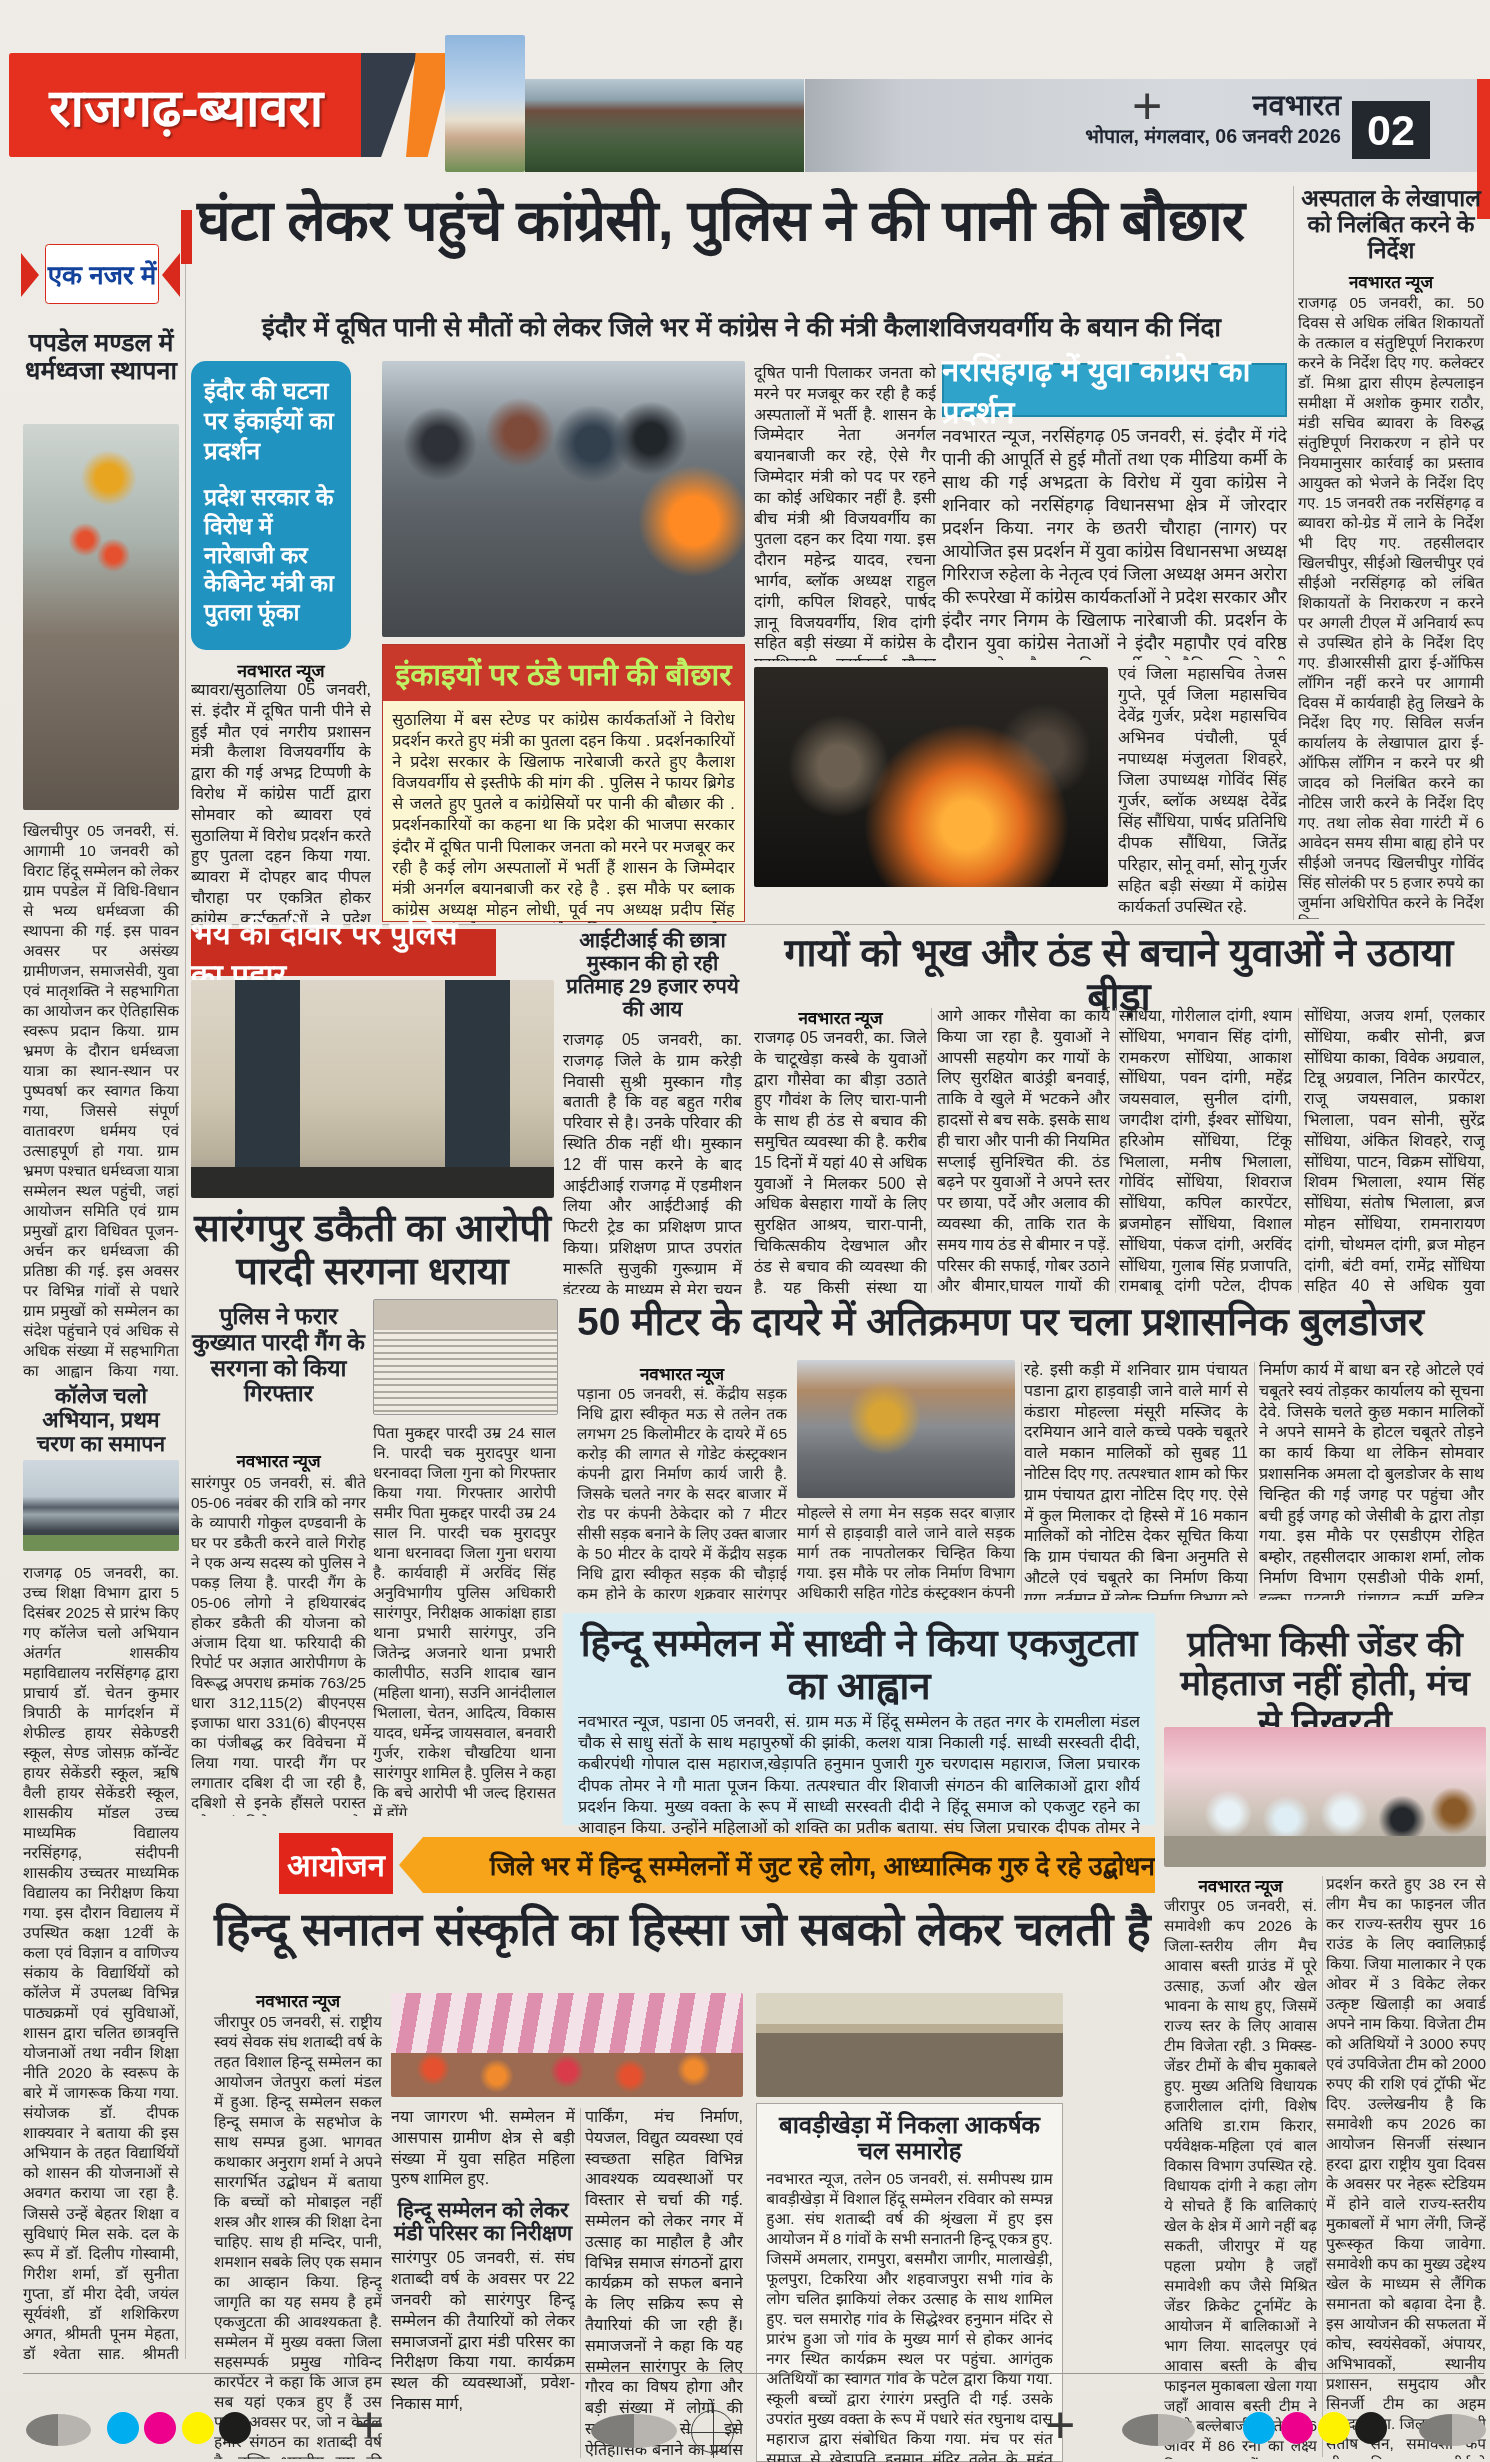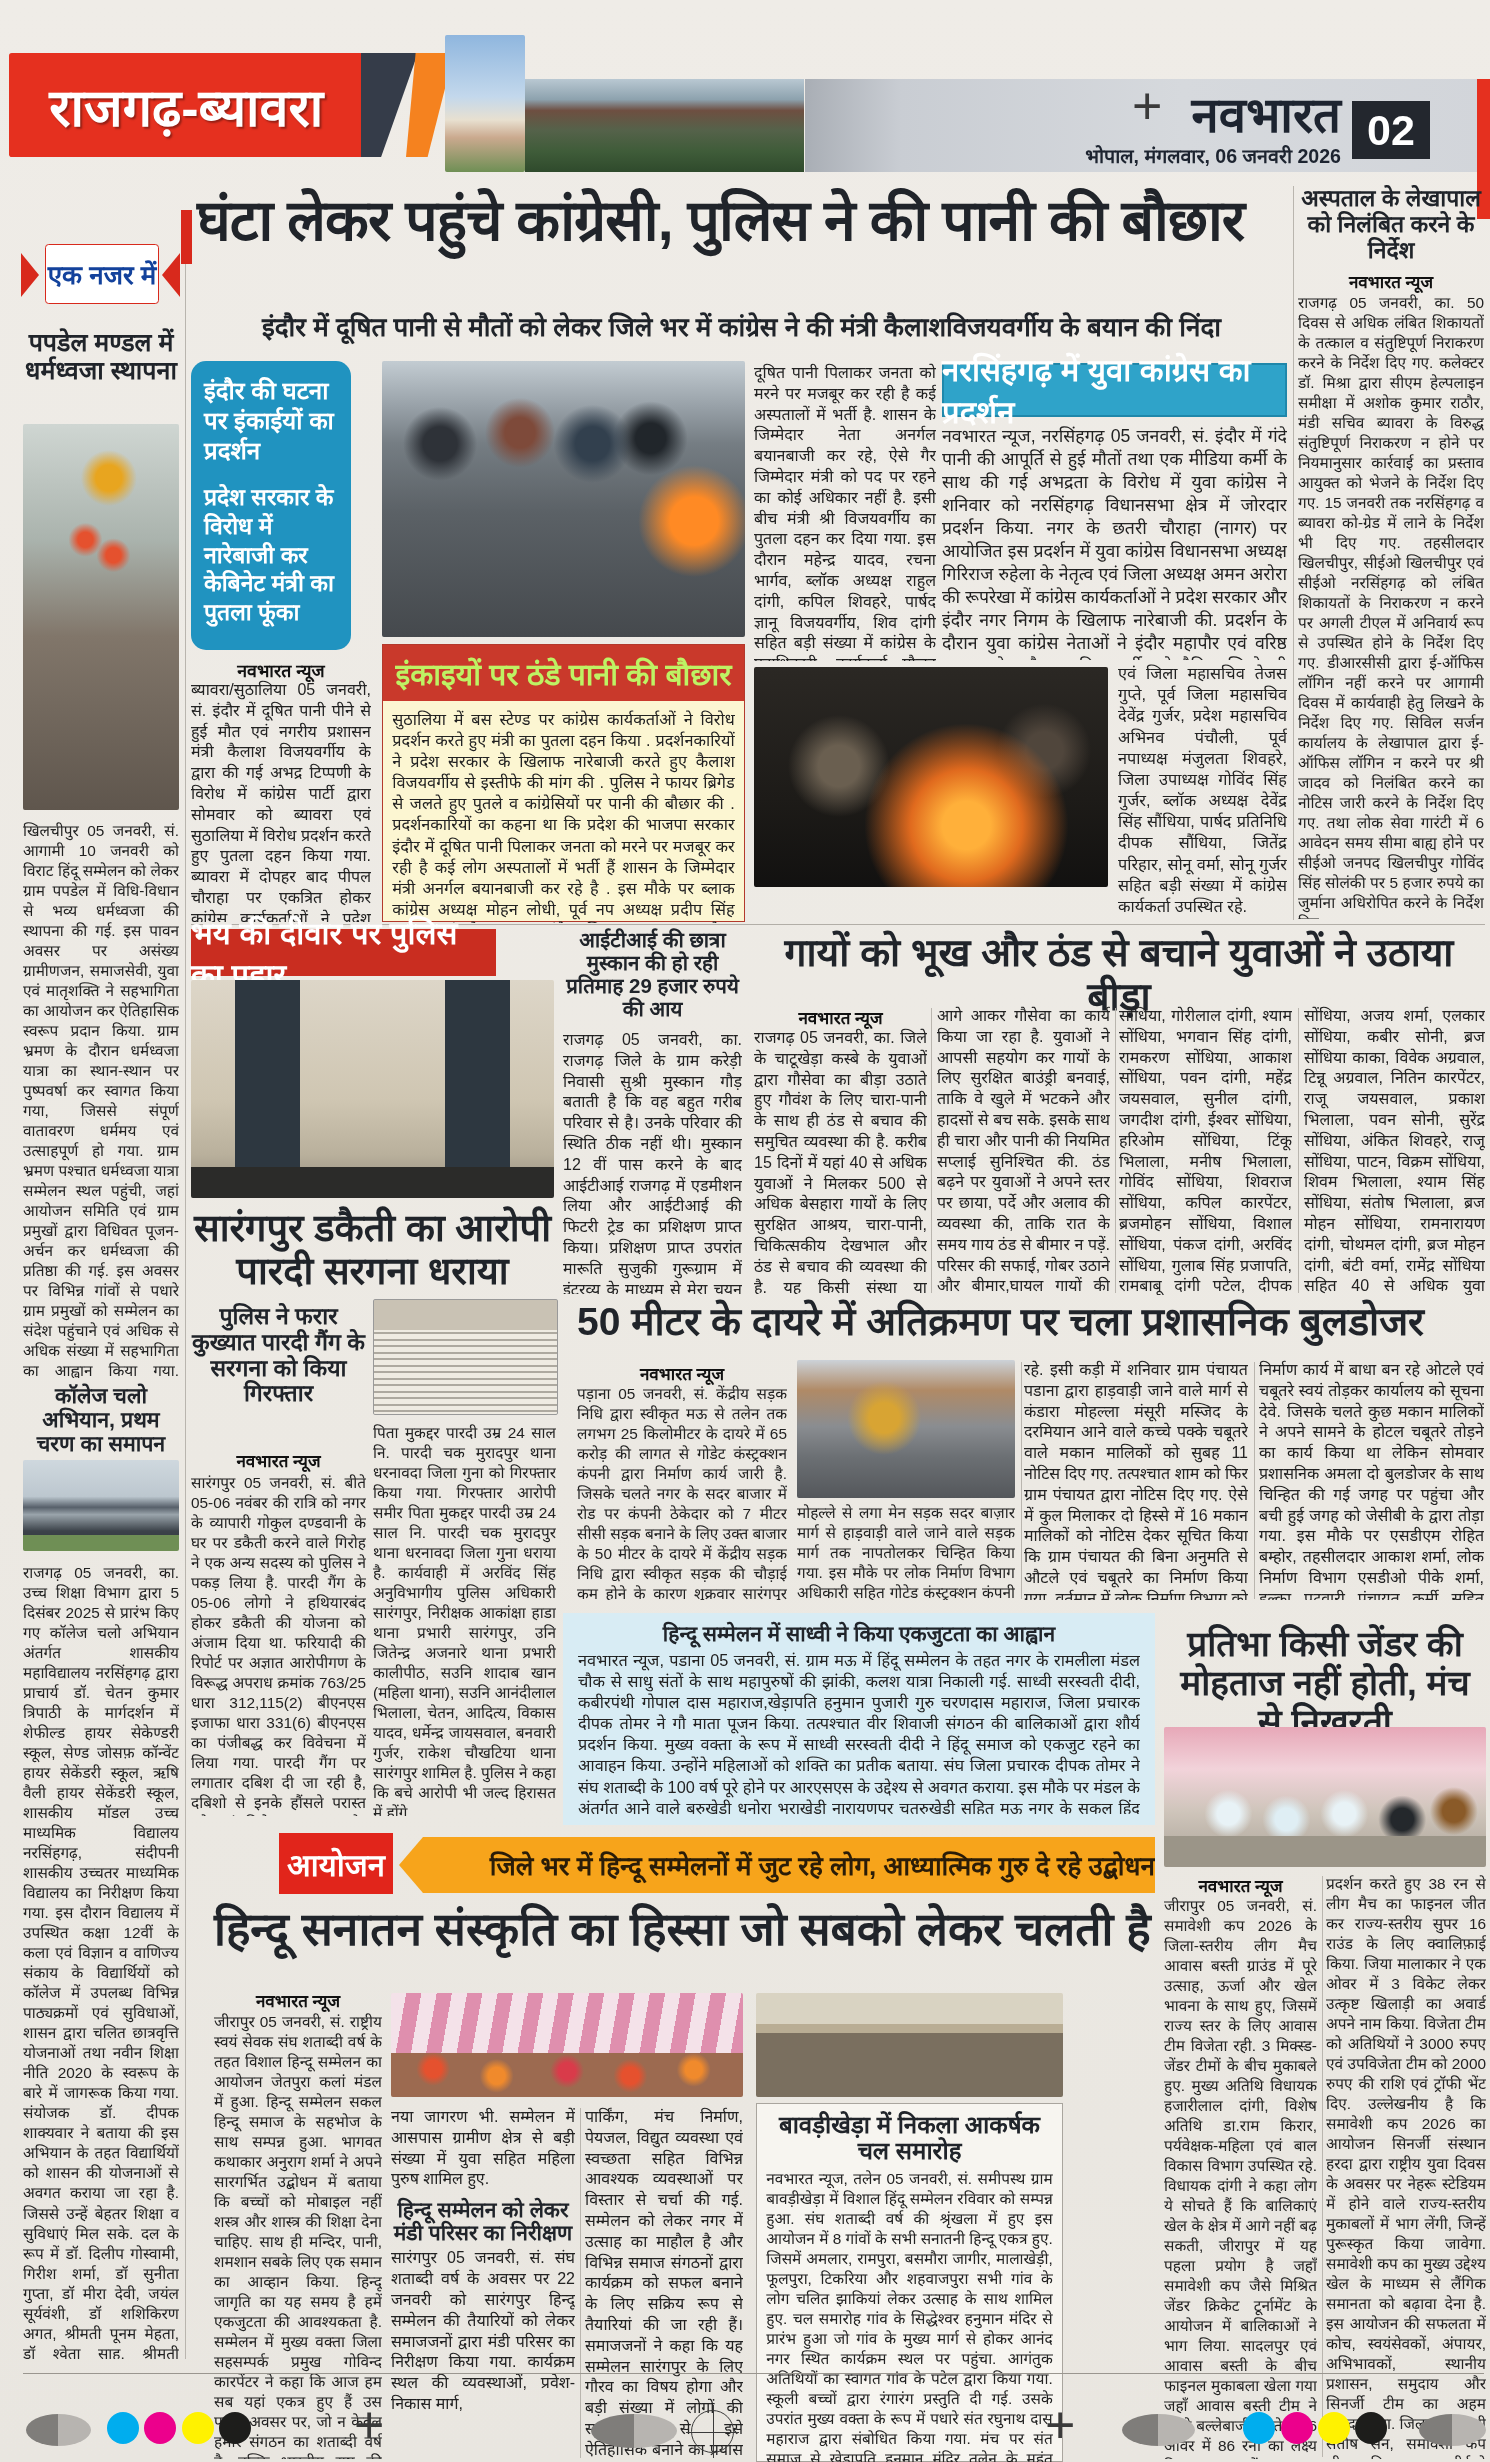--- a/index.html
+++ b/index.html
@@ -60,21 +60,21 @@
   <div class="abs mast-red" style="left:9.3px;top:53px;width:354px;height:104px;">
       <span>राजगढ़-ब्यावरा</span>
     </div>
   <div class="abs" style="left:361px;top:53px;width:67px;height:104px;background:#353c49;clip-path:polygon(0 0,85% 0,30% 100%,0 100%);"></div>
   <div class="abs" style="left:406px;top:53px;width:48px;height:104px;background:#f5821f;clip-path:polygon(20% 0,100% 0,45% 100%,0 100%);"></div>
   <div class="ph ph-temple" style="left:445px;top:35px;width:80px;height:137px;"></div>
   <div class="ph ph-fort" style="left:525px;top:79px;width:279px;height:93px;border-radius:0;"></div>
   <div class="abs graybar" style="left:805px;top:79px;width:685px;height:93px;"></div>
   <div class="plusmark" style="left:1132px;top:88px;">+</div>
   <div class="abs" style="left:931px;top:91px;width:410px;height:76px;text-align:right;color:#1d2430;">
-    <div style="font-size:49px;font-weight:bold;line-height:1.0;">नवभारत</div>
+    <div style="font-size:29px;font-weight:bold;line-height:1.0;">नवभारत</div>
     <div style="font-size:19.6px;font-weight:bold;margin-top:1.9px;">भोपाल, मंगलवार, 06 जनवरी 2026</div>
   </div>
   <div class="abs pgnum" style="left:1352px;top:101px;width:78px;height:58px;">
       <span>02</span>
     </div>
   <div class="abs redstripe" style="left:1477px;top:79px;width:13px;height:140px;"></div>
 
   <div class="tri" style="left:20.5px;top:253px;border-top:22.4px solid transparent;border-bottom:22.4px solid transparent;border-left:18.6px solid #d8291c;"></div>
   <div class="abs onebox" style="left:45px;top:244px;width:114px;height:60px;">
       <span>एक नजर में</span>
@@ -155,21 +155,21 @@
   <div class="abs byline" style="left:577px;top:1362px;width:210px;font-size:17px;">नवभारत न्यूज</div>
   <div class="abs jt" style="left:577px;top:1384px;width:210px;height:216px;font-size:15.4px;">पड़ाना 05 जनवरी, सं.  केंद्रीय सड़क निधि द्वारा स्वीकृत मऊ से तलेन तक लगभग 25 किलोमीटर के दायरे में 65 करोड़ की लागत से गोडेट कंस्ट्रक्शन कंपनी द्वारा निर्माण कार्य जारी है. जिसके चलते नगर के सदर बाजार में रोड पर कंपनी ठेकेदार को 7 मीटर सीसी सड़क बनाने के लिए उक्त बाजार के 50 मीटर के दायरे में केंद्रीय सड़क निधि द्वारा स्वीकृत सड़क की चौड़ाई कम होने के कारण शुक्रवार सारंगपुर एसडीएम रोहित ब्रम्होर तहसीलदार आकाश शर्मा पटवारी टीम सहित अन्य प्रशासनिक अमले ने मुआयना कर कांडरा</div>
   <div class="ph ph-dozer" style="left:797px;top:1360px;width:218px;height:138px;"></div>
   <div class="abs jt" style="left:797px;top:1503px;width:218px;height:97px;font-size:15.4px;">मोहल्ले से लगा मेन सड़क सदर बाज़ार मार्ग से हाड़वाड़ी वाले जाने वाले सड़क मार्ग तक नापतोलकर चिन्हित किया गया. इस मौके पर लोक निर्माण विभाग अधिकारी सहित गोटेड कंस्ट्रक्शन कंपनी के मैनेजर प्रोजेक्ट मैनेजर एवं कर्मचारी व ग्राम पंचायत कर्मी उपस्थित</div>
   <div class="abs jt" style="left:1024px;top:1360px;width:224px;height:240px;font-size:16px;">रहे. इसी कड़ी में शनिवार ग्राम पंचायत पडाना द्वारा हाड़वाड़ी जाने वाले मार्ग से कंडारा मोहल्ला मंसूरी मस्जिद के दरमियान आने वाले कच्चे पक्के चबूतरे वाले मकान मालिकों को सुबह 11 नोटिस दिए गए. तत्पश्चात शाम को फिर ग्राम पंचायत द्वारा नोटिस दिए गए. ऐसे में कुल मिलाकर दो हिस्से में 16 मकान मालिकों को नोटिस देकर सूचित किया कि ग्राम पंचायत की बिना अनुमति से औटले एवं चबूतरे का निर्माण किया गया. वर्तमान में लोक निर्माण विभाग को सड़क की चौड़ाई के लिए जगह की जरूरत है. इस कारण आप अपनी स्वेच्छा  से सड़क</div>
   <div class="abs jt" style="left:1259px;top:1360px;width:225px;height:240px;font-size:16px;">निर्माण कार्य में बाधा बन रहे ओटले एवं चबूतरे स्वयं  तोड़कर कार्यालय को सूचना देवे. जिसके चलते कुछ मकान मालिकों ने अपने सामने के होटल चबूतरे तोड़ने का कार्य किया था लेकिन सोमवार प्रशासनिक अमला दो बुलडोजर के साथ चिन्हित की गई जगह पर पहुंचा और बची हुई जगह को जेसीबी के द्वारा तोड़ा गया. इस मौके पर एसडीएम रोहित  बम्होर, तहसीलदार आकाश शर्मा, लोक निर्माण विभाग एसडीओ पीके शर्मा, हल्का पटवारी पंचायत कर्मी सहित पुलिस बल उपस्थित रहा.</div>
   <div class="vrule" style="left:1021px;top:1362px;height:237px;"></div>
   <div class="vrule" style="left:1254px;top:1362px;height:237px;"></div>
 
   <div class="abs sadhvibox" style="left:563px;top:1613px;width:592px;height:212px;">
-    <div class="hd center" style="font-size:21px;">हिन्दू सम्मेलन में साध्वी ने किया एकजुटता का आह्वान</div>
+    <div class="hd center" style="font-size:38px;">हिन्दू सम्मेलन में साध्वी ने किया एकजुटता का आह्वान</div>
     <div class="jt" style="font-size:16.3px;height:164px;margin-top:3.7px;">नवभारत न्यूज, पडाना 05 जनवरी, सं. ग्राम मऊ में हिंदू सम्मेलन के तहत नगर के रामलीला मंडल चौक से साधु संतों के साथ महापुरुषों की झांकी, कलश यात्रा निकाली गई.  साध्वी सरस्वती दीदी, कबीरपंथी गोपाल दास महाराज,खेड़ापति हनुमान पुजारी गुरु चरणदास महाराज, जिला प्रचारक दीपक तोमर ने  गौ माता पूजन किया. तत्पश्चात वीर शिवाजी संगठन की बालिकाओं द्वारा शौर्य प्रदर्शन किया. मुख्य वक्ता के रूप में साध्वी सरस्वती दीदी ने हिंदू समाज को एकजुट रहने का आवाहन किया. उन्होंने महिलाओं को शक्ति का प्रतीक बताया. संघ जिला प्रचारक दीपक तोमर ने संघ शताब्दी के 100 वर्ष पूरे होने पर आरएसएस के उद्देश्य से अवगत कराया. इस मौके पर मंडल के अंतर्गत आने वाले बरुखेड़ी धनोरा भूराखेड़ी नारायणपुर चतरुखेड़ी सहित मऊ नगर के सकल हिंदू समाज मातृशक्ति बड़े बुजुर्ग नन्हे मुन्ने बच्चे उपस्थित रहे. तत्पश्चात एकरूपता के साथ सहजभोग किया गया.</div>
   </div>
 
   <div class="abs hd center" style="left:1164px;top:1624px;width:322px;height:97px;font-size:35px;">प्रतिभा किसी जेंडर की मोहताज नहीं होती, मंच से निखरती</div>
   <div class="ph ph-group" style="left:1164px;top:1727px;width:322px;height:140px;"></div>
   <div class="abs byline" style="left:1164px;top:1874px;width:153px;font-size:17px;">नवभारत न्यूज</div>
   <div class="abs jt" style="left:1164px;top:1896px;width:153px;height:563px;font-size:15.4px;">जीरापुर 05 जनवरी, सं. समावेशी कप 2026 के जिला-स्तरीय लीग मैच आवास बस्ती ग्राउंड में पूरे उत्साह, ऊर्जा और खेल भावना के साथ हुए, जिसमें राज्य स्तर के लिए आवास टीम विजेता रही. 3 मिक्स्ड-जेंडर टीमों के बीच मुकाबले हुए. मुख्य अतिथि विधायक हजारीलाल दांगी, विशेष अतिथि डा.राम किरार, पर्यवेक्षक-महिला एवं बाल विकास विभाग उपस्थित रहे. विधायक दांगी ने कहा लोग ये सोचते हैं कि बालिकाएं खेल के क्षेत्र में आगे नहीं बढ़ सकती, जीरापुर में यह पहला प्रयोग है जहाँ समावेशी कप जैसे मिश्रित जेंडर क्रिकेट टूर्नामेंट के आयोजन में बालिकाओं ने भाग लिया. सादलपुर एवं आवास बस्ती के बीच फाइनल मुकाबला खेला गया जहाँ आवास बस्ती टीम ने पहले बल्लेबाजी करते हुए 6 ओवर में 86 रनों का लक्ष्य दिया, जबाव में सादलपुर टीम 48 रन ही बना सकी. आवास बस्ती टीम ने उत्कृष्ट</div>
   <div class="abs jt" style="left:1326px;top:1874px;width:160px;height:585px;font-size:15.4px;">प्रदर्शन करते हुए 38 रन  से लीग मैच का फाइनल जीत कर राज्य-स्तरीय सुपर 16 राउंड के लिए क्वालिफ़ाई किया. जिया मालाकार ने एक ओवर में 3 विकेट लेकर उत्कृष्ट खिलाड़ी का अवार्ड अपने नाम किया.  विजेता टीम को अतिथियों ने 3000 रुपए एवं उपविजेता टीम को 2000 रुपए की राशि एवं ट्रॉफी भेंट दिए. उल्लेखनीय है कि समावेशी कप 2026 का आयोजन सिनर्जी संस्थान हरदा द्वारा राष्ट्रीय युवा दिवस के अवसर पर नेहरू स्टेडियम में होने वाले राज्य-स्तरीय मुकाबलों में भाग लेंगी, जिन्हें पुरूस्कृत किया जावेगा. समावेशी कप का मुख्य उद्देश्य खेल के माध्यम से लैंगिक समानता को बढ़ावा देना है. इस आयोजन की सफलता में कोच, स्वयंसेवकों, अंपायर, अभिभावकों, स्थानीय प्रशासन, समुदाय और सिनर्जी टीम का अहम योगदान रहा. जिला लीड सुश्री संतोष सेन, समावेशी कप लीड- रवि राजपूत, सीईओ विमल जाट मौजूद थे.</div>
   <div class="vrule" style="left:1322px;top:1876px;height:581px;"></div>
 

